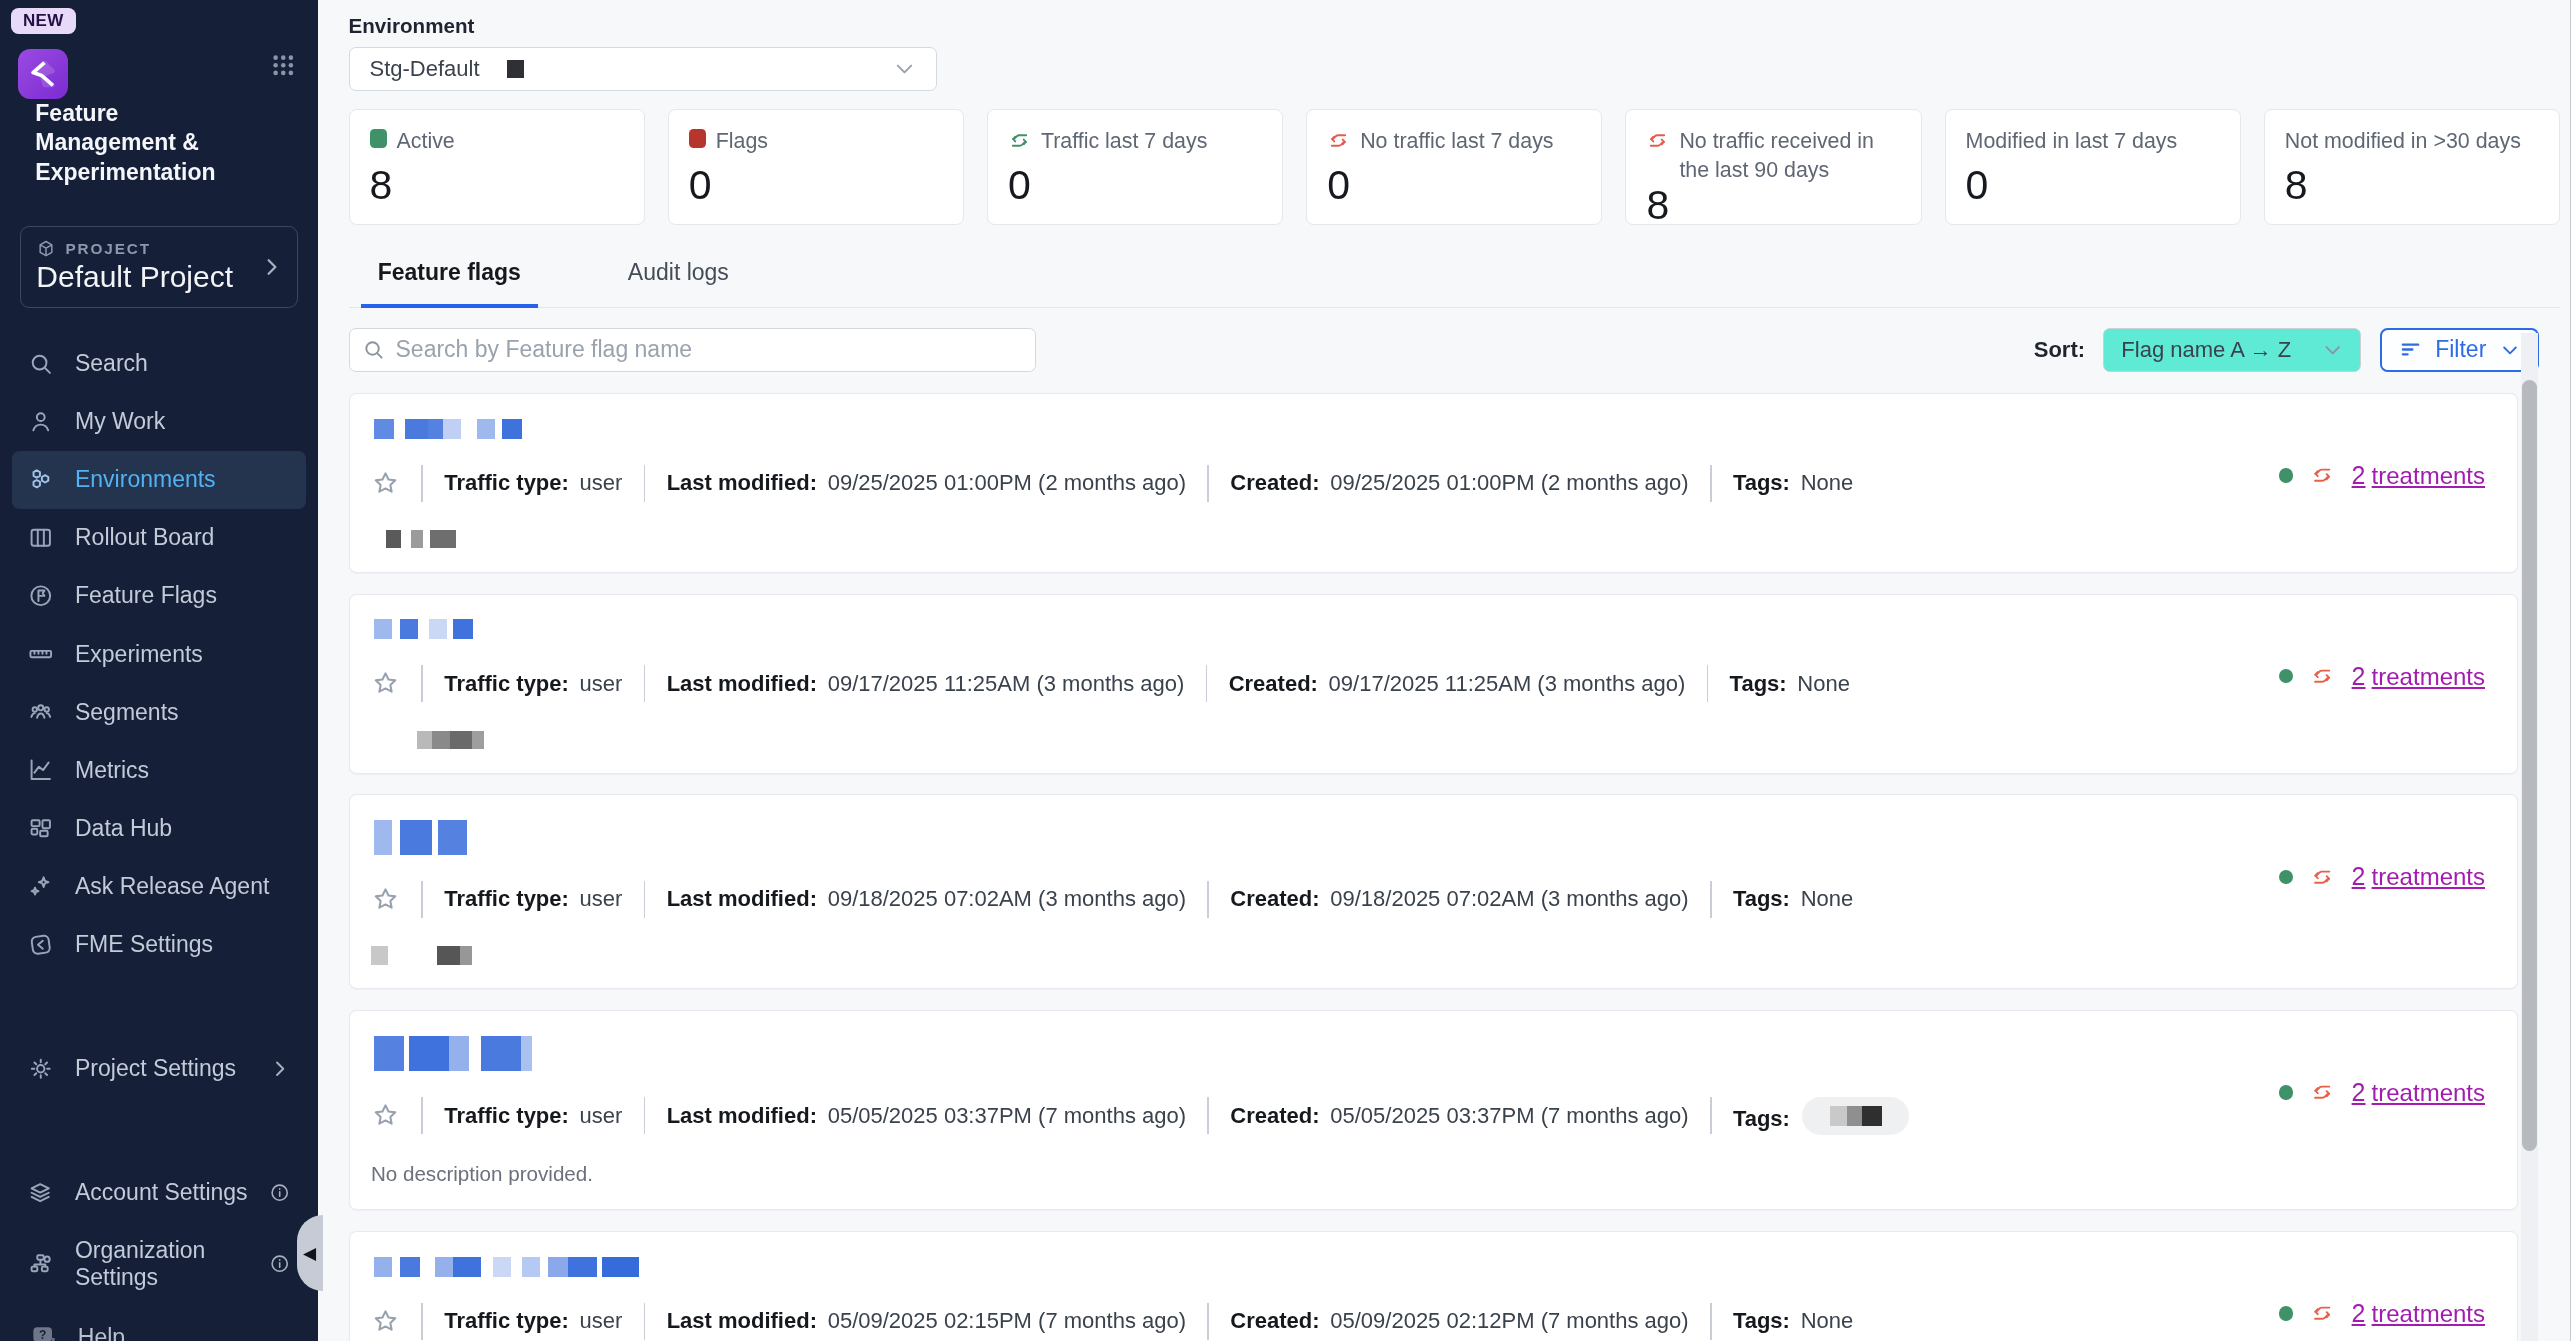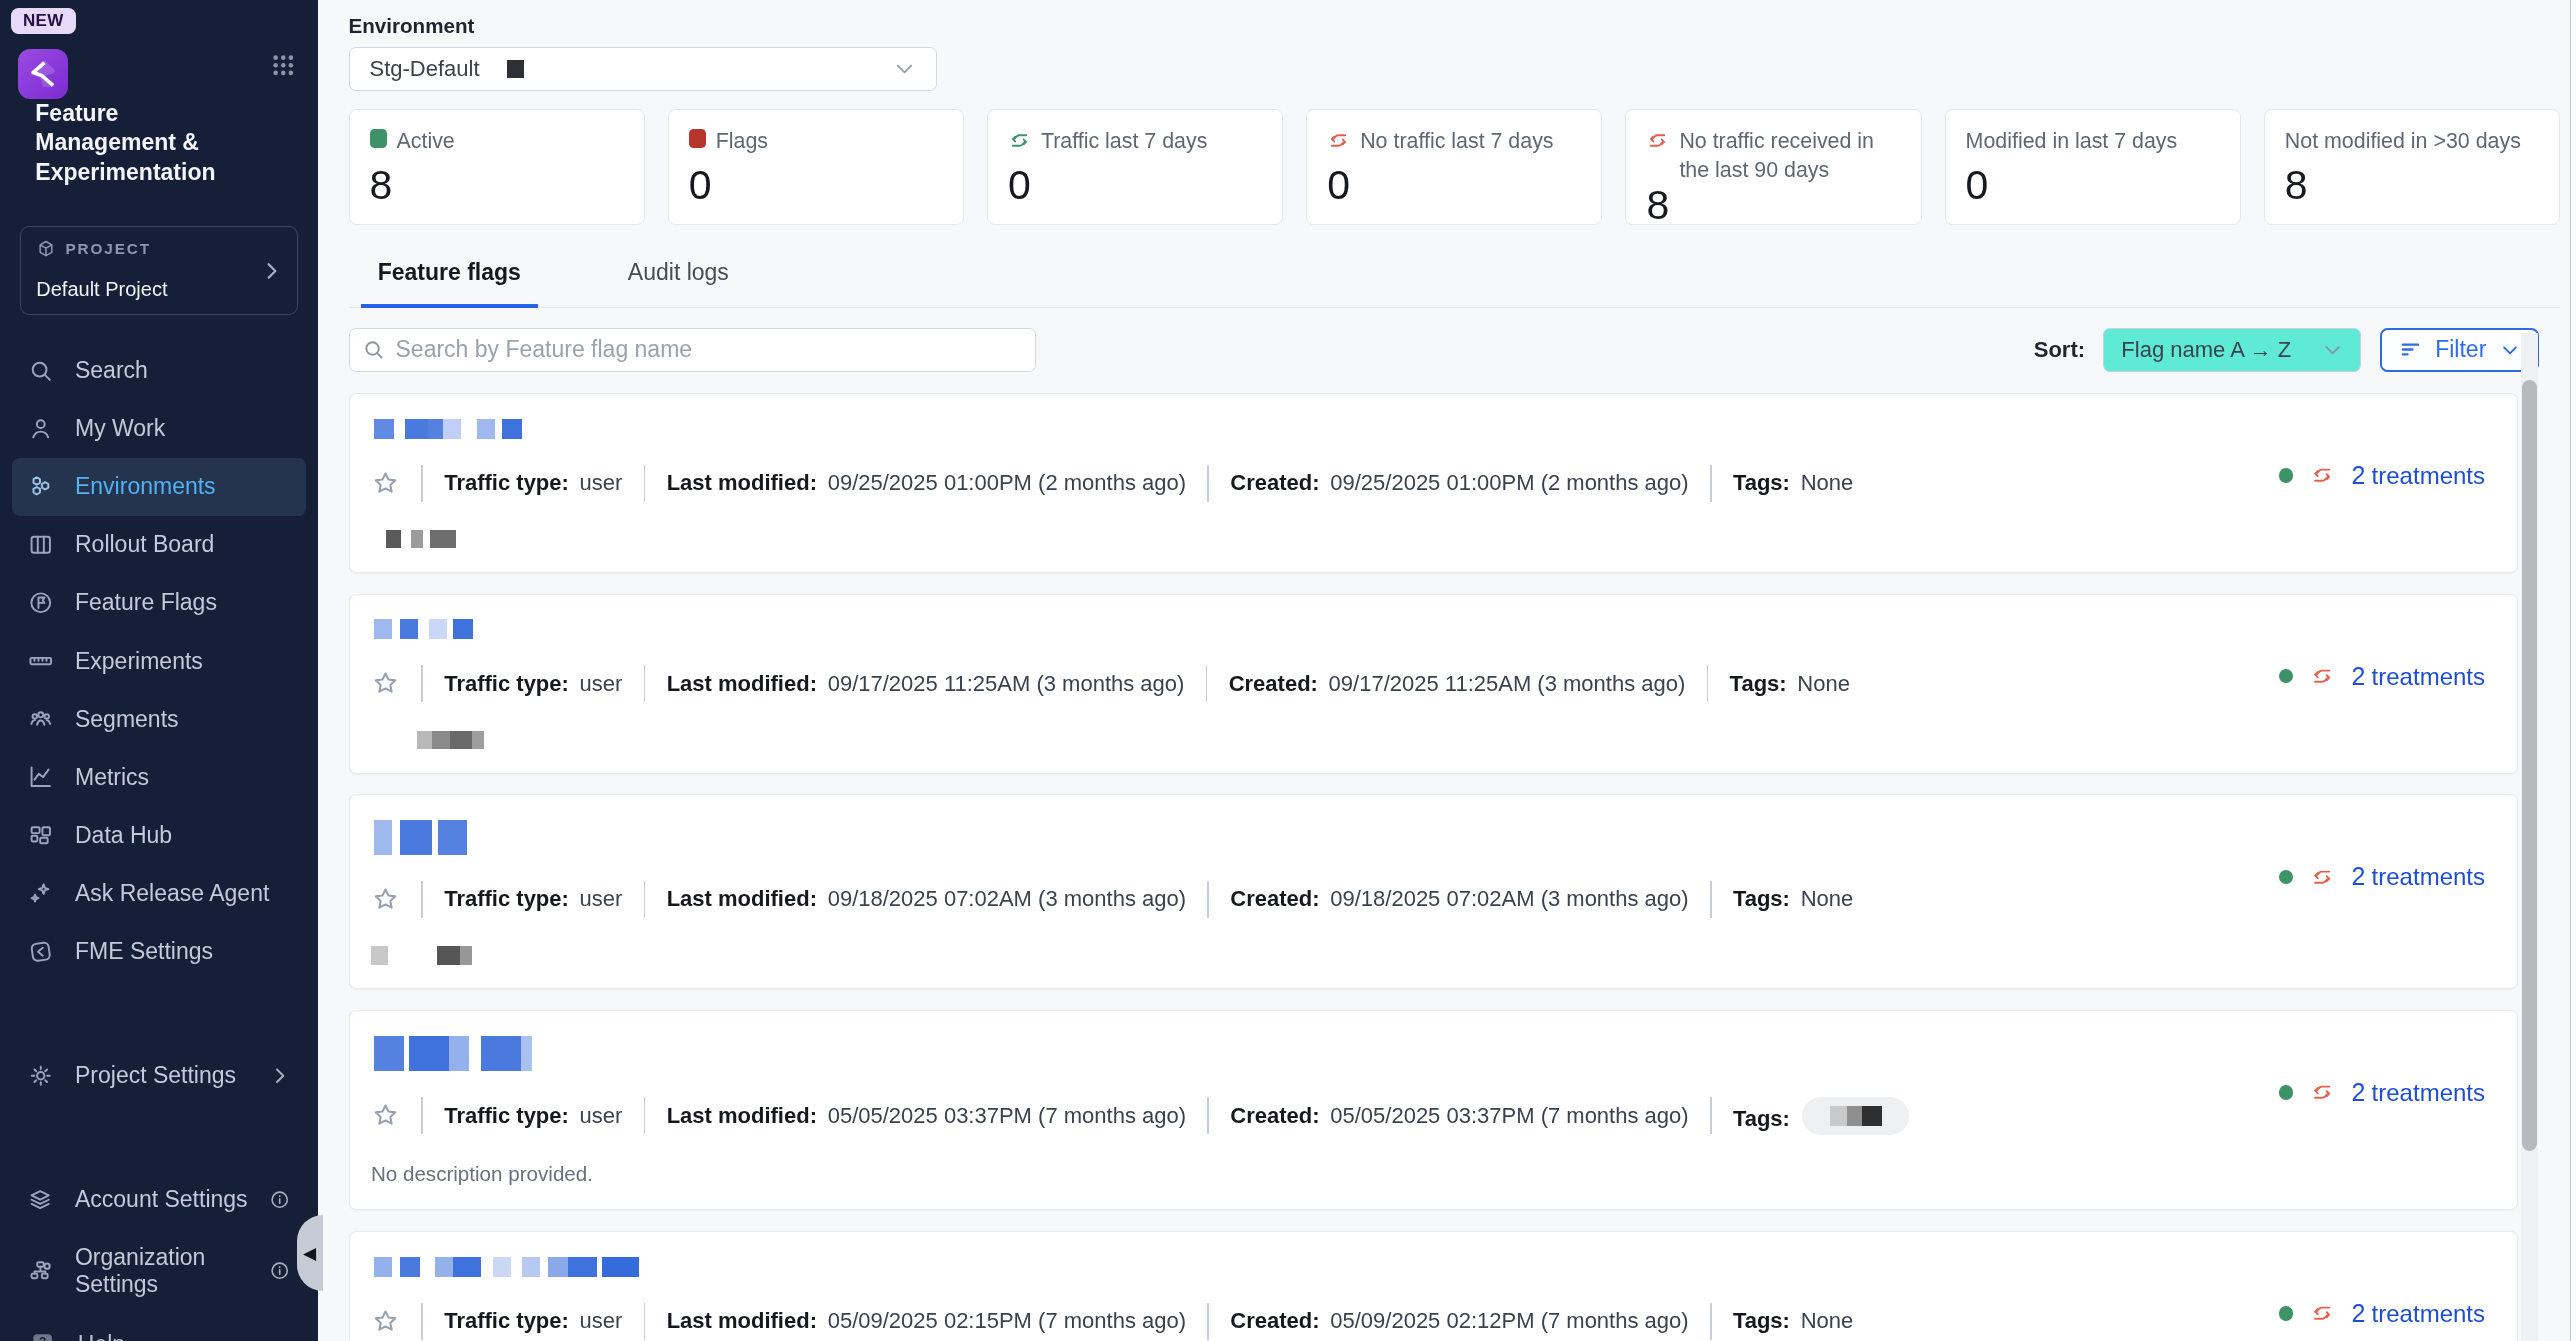--- a/index.html
+++ b/index.html
@@ -18,21 +18,21 @@
     background:linear-gradient(135deg,#9A4BE2,#7B2BD1); display:flex; align-items:center; justify-content:center; }
   .logo svg { width:34px; height:34px; }
   .sb-title { font-size:23px; font-weight:bold; color:#F4F6FA; line-height:1.28; margin-left:17px; width:175px; }
   .grid-dots { position:absolute; right:20px; top:50px; color:#8C94A6; }
   .purple-rule { height:3.8px; background:#7C3AED; margin-top:15.3px; width:100%; }
 
   .project-card { margin:23px 20px 0 20px; border:1.5px solid #3B4763; border-radius:9.2px;
     padding:12.2px 15.3px 13.7px 15.3px; position:relative; cursor:pointer; }
   .project-label-row { display:flex; align-items:center; gap:9.2px; color:#8E97AB;
     font-size:15.3px; font-weight:bold; letter-spacing:1.9px; }
-  .project-name { color:#F2F4F8; font-size:20px; margin-top:19px; }
+  .project-name { color:#F2F4F8; font-size:30px; margin-top:1px; }
   .project-chevron { position:absolute; right:13.7px; top:50%; transform:translateY(-50%); color:#A7AEBE; }
 
   .nav { margin-top:26px; padding:0 12.2px; }
   .nav-item { display:flex; align-items:center; gap:20px; padding:15.3px 15.3px; border-radius:7.6px;
     font-size:23px; color:#C3CAD8; cursor:pointer; position:relative; }
   .nav-item .ic { width:27.5px; height:27.5px; color:#9BA5BA; flex:0 0 27.5px; }
   .nav-item.active { background:#24344F; color:#52B2F2; }
   .nav-item.active .ic { color:#9FC3E8; }
   .nav-item .trail { margin-left:auto; color:#A7AEBE; }
   .sb-divider { height:0.8px; background:#2A3750; margin:20px 12.2px; }
@@ -96,21 +96,21 @@
   .field { display:flex; align-items:baseline; white-space:nowrap; }
   .field b { font-size:22px; color:#15181D; margin-right:10.7px; }
   .field .val { font-size:22px; color:#3A424D; }
   .tag-chip { background:#EFF0F2; border-radius:20px; padding:9.2px 27.5px; display:flex; align-items:center; margin-left:1.5px; }
   .tag-chip .tb { height:20px; }
   .desc { margin-top:27.5px; display:flex; align-items:center; min-height:20px; }
   .desc-text { font-size:20.6px; color:#6A717C; }
   .row-right { position:absolute; right:32px; top:67px; display:flex; align-items:center; gap:17px; }
   .status-dot { width:14.5px; height:14.5px; border-radius:50%; background:#3F9168; }
   .no-traffic-ic { width:24.4px; height:24.4px; color:#E8604C; }
-  .treat { font-size:24px; color:#1d4ed8; }
+  .treat { font-size:24px; color:#a21caf;text-decoration:underline; }
   .treat .cnt { font-size:25px; margin-right:6.1px; }
 
   .scroll-track { position:absolute; right:38px; top:333px; bottom:0; width:17px; background:#EEF0F3; }
   .scroll-thumb { position:absolute; left:0.8px; top:47px; width:15.3px; height:771px; background:#B6B9BD; border-radius:7.6px; }
   .edge-strip { position:absolute; right:0; top:0; bottom:0; width:6.1px; background:#fff; border-left:1.5px solid #C4C7CD; }
 
   svg { display:block; }
 </style>
 </head>
 <body>

